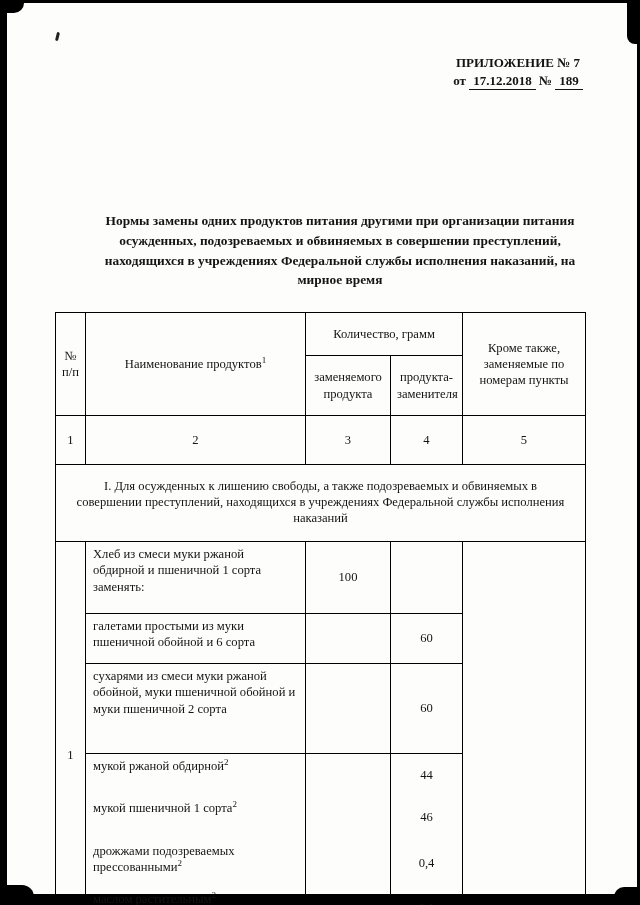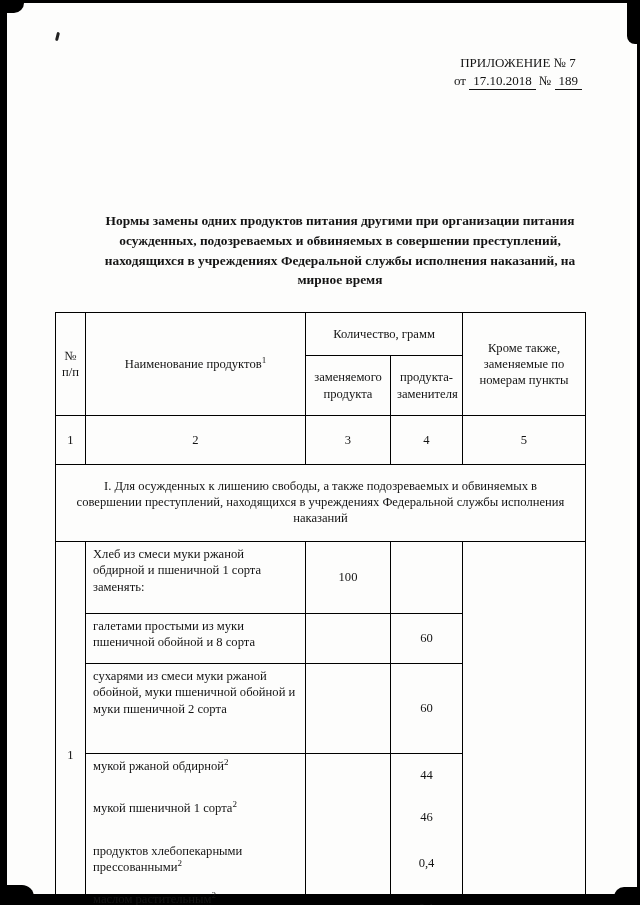--- a/index.html
+++ b/index.html
@@ -15,21 +15,21 @@
   .frame-bottom{ position:absolute; left:0; bottom:0; width:640px; height:11px; background:#000; }
   .blob-tl { position:absolute; left:0; top:0; width:24px; height:13px; background:#000; border-radius:0 0 10px 0; }
   .blob-tr { position:absolute; right:0; top:0; width:13px; height:44px; background:#000; border-radius:0 0 0 8px; }
   .blob-bl { position:absolute; left:0; bottom:0; width:34px; height:20px; background:#000; border-radius:0 12px 0 0; }
   .blob-br { position:absolute; right:0; bottom:0; width:26px; height:18px; background:#000; border-radius:10px 0 0 0; }
   .tick-mark { position:absolute; left:56px; top:32px; width:3px; height:9px; background:#222;
                transform:rotate(14deg); border-radius:2px; }
 
   .doc-header {
     position:absolute; top:54px; right:24px; width:196px;
-    text-align:center; font-weight:normal; font-size:13px; line-height:1.4;
+    text-align:center; font-weight:bold; font-size:13px; line-height:1.4;
   }
   .doc-header .u {
     display:inline-block; border-bottom:1.4px solid #141414; padding:0 4px; line-height:1.15;
   }
 
   .doc-title {
     position:absolute; top:211px; left:46px; right:42px;
     text-align:center; font-weight:bold; font-size:13.4px; line-height:1.48;margin-left:36px;
   }
 
@@ -64,21 +64,21 @@
   <div class="blob-tl"></div>
   <div class="blob-tr"></div>
   <div class="blob-bl"></div>
   <div class="blob-br"></div>
   <div class="tick-mark"></div>
 
   <div class="doc-header">
     <div>ПРИЛОЖЕНИЕ № 7</div>
     <div>
       <span>от</span>
-      <span class="u">17.10.2018</span>
+      <span class="u">17.12.2018</span>
       <span>№</span>
       <span class="u">189</span>
     </div>
   </div>
 
   <div class="doc-title">Нормы замены одних продуктов питания другими при организации питания осужденных, подозреваемых и обвиняемых в совершении преступлений, находящихся в учреждениях Федеральной службы исполнения наказаний, на мирное время</div>
 
   <table class="doc-table">
     <colgroup>
       <col style="width:30px">
@@ -110,41 +110,41 @@
       </tr>
 
       <tr style="height:72px">
         <td class="numcell" rowspan="8">1</td>
         <td class="name"><span>Хлеб из смеси муки ржаной обдирной и пшеничной 1 сорта заменять:</span><sup></sup></td>
         <td class="qty">100</td>
         <td class="qty"></td>
         <td class="extracell" rowspan="8"></td>
       </tr>
       <tr style="height:50px">
-        <td class="name"><span>галетами простыми из муки пшеничной обойной и 8 сорта</span><sup></sup></td>
+        <td class="name"><span>галетами простыми из муки пшеничной обойной и 6 сорта</span><sup></sup></td>
         <td class="qty"></td>
         <td class="qty">60</td>
       </tr>
       <tr style="height:90px">
         <td class="name"><span>сухарями из смеси муки ржаной обойной, муки пшеничной обойной и муки пшеничной 2 сорта</span><sup></sup></td>
         <td class="qty"></td>
         <td class="qty">60</td>
       </tr>
       <tr class="g-first" style="height:26px">
         <td class="name"><span>мукой ржаной обдирной</span><sup>2</sup></td>
         <td class="qty"></td>
         <td class="qty">44</td>
       </tr>
       <tr class="g" style="height:26px">
         <td class="name"><span>мукой пшеничной 1 сорта</span><sup>2</sup></td>
         <td class="qty"></td>
         <td class="qty">46</td>
       </tr>
       <tr class="g" style="height:48px">
-        <td class="name"><span>продуктов хлебопекарными прессованными</span><sup>2</sup></td>
+        <td class="name"><span>дрожжами подозреваемых прессованными</span><sup>2</sup></td>
         <td class="qty"></td>
         <td class="qty">0,4</td>
       </tr>
       <tr class="g" style="height:26px">
         <td class="name"><span>маслом растительным</span><sup>2</sup></td>
         <td class="qty"></td>
         <td class="qty">0,1</td>
       </tr>
       <tr class="g g-last" style="height:30px">
         <td class="name"><span>солью</span><sup>2</sup></td>

